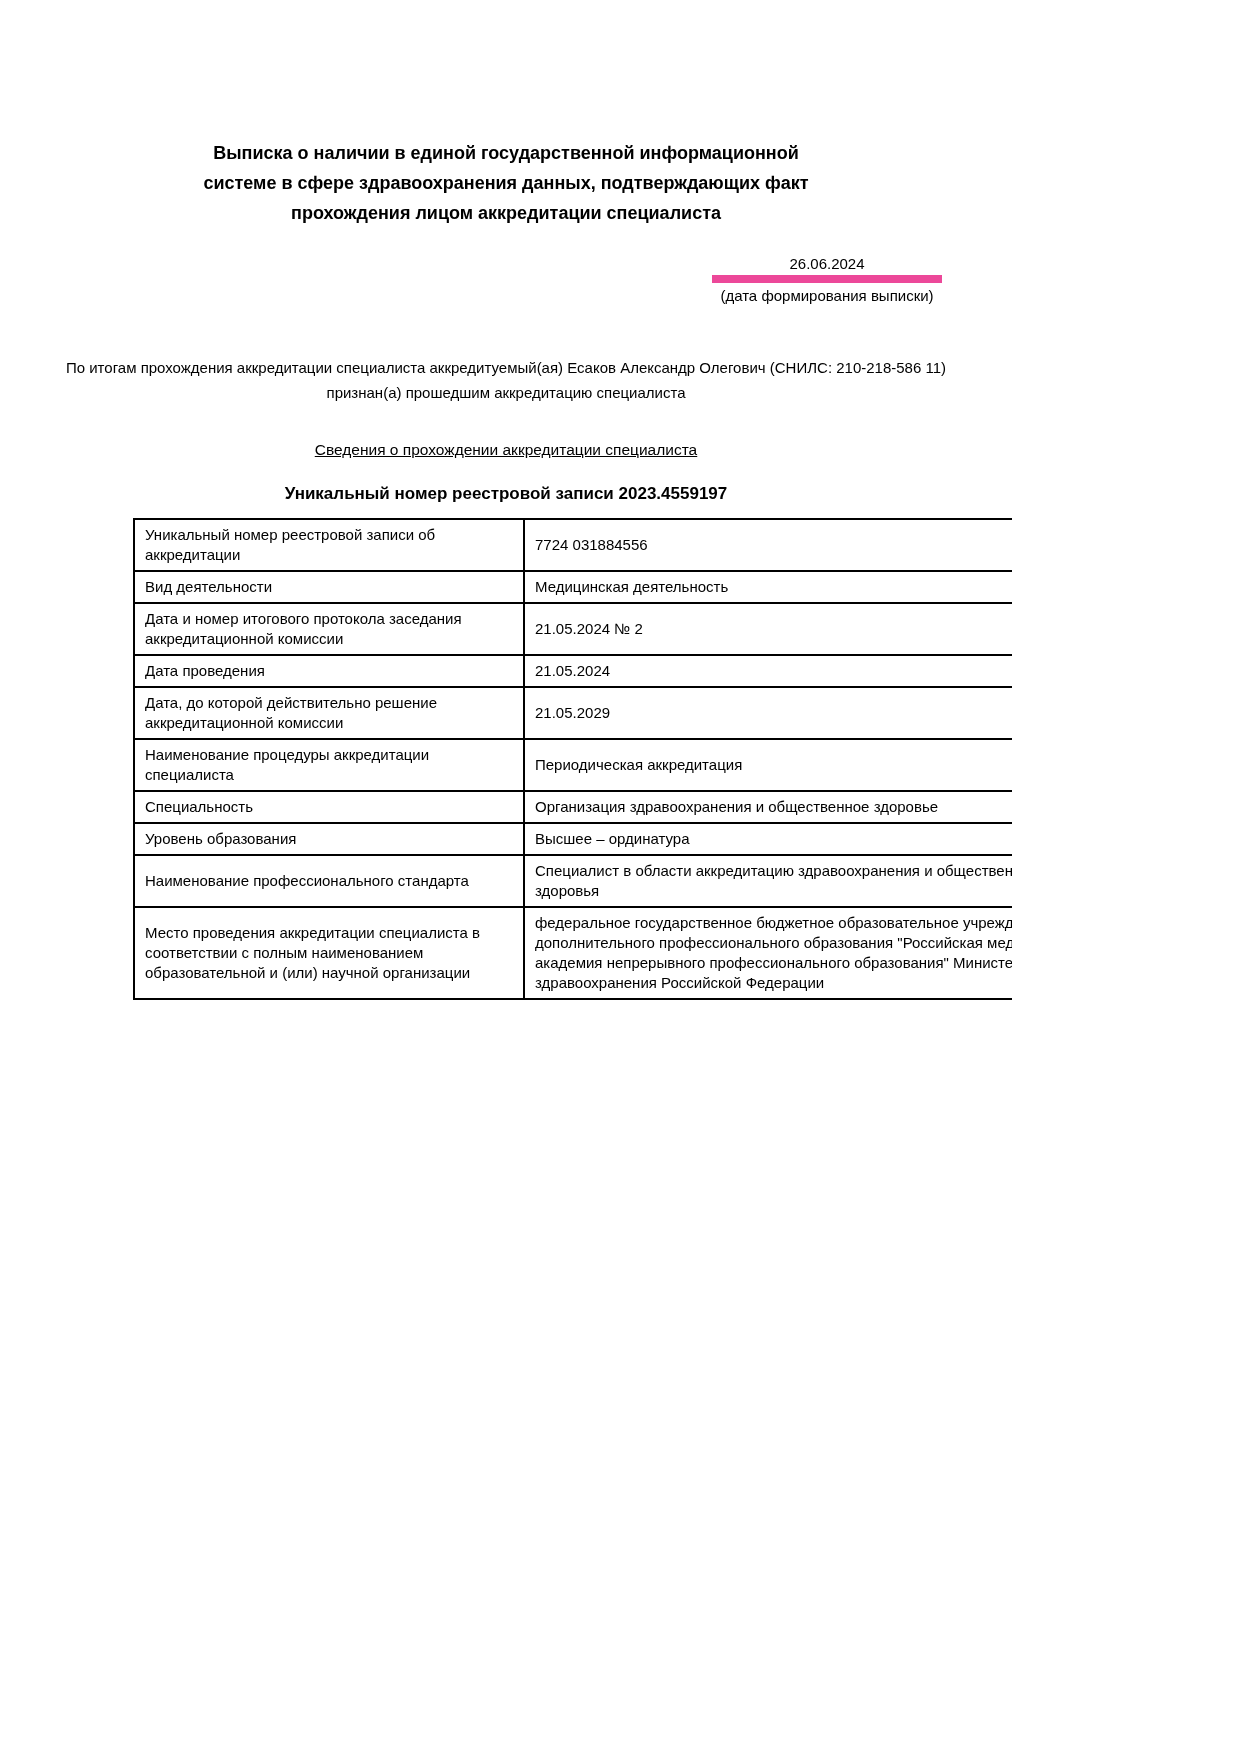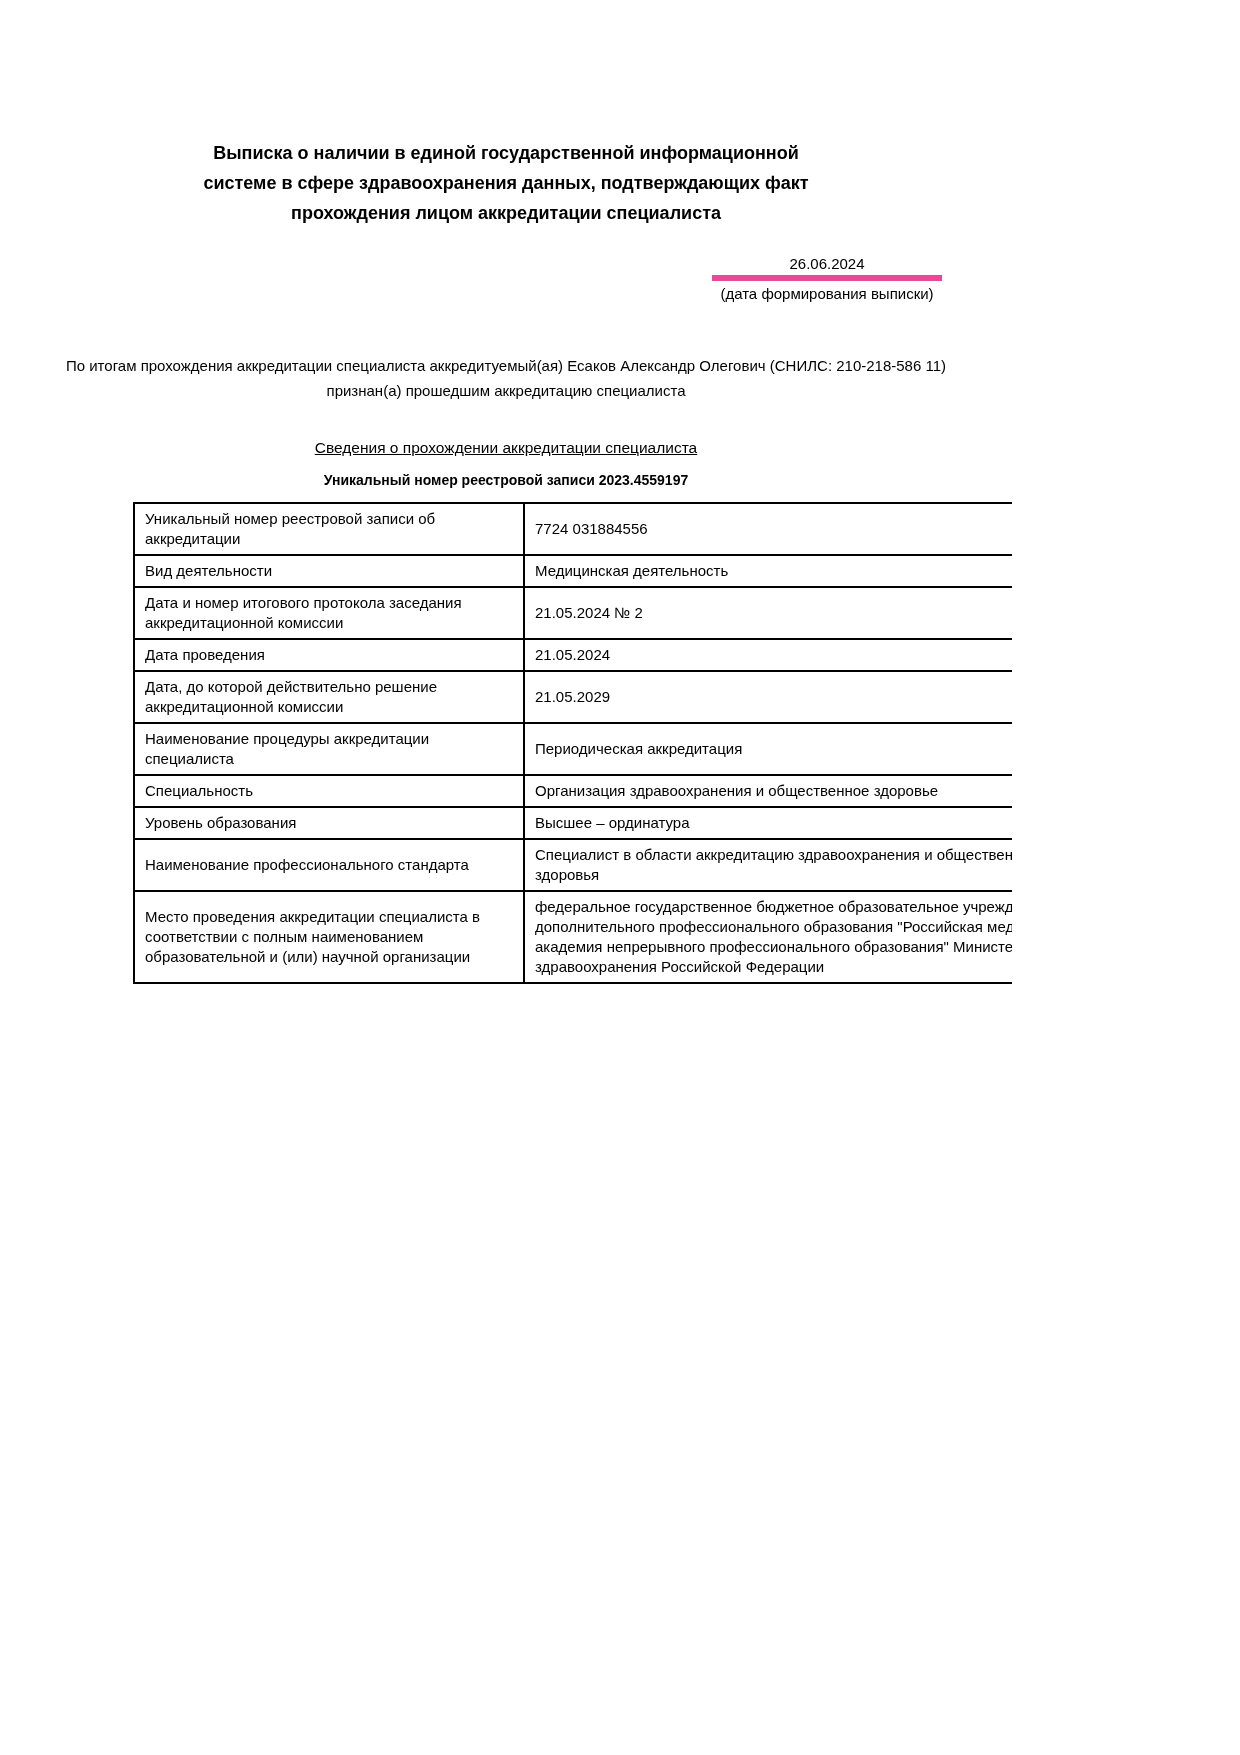--- a/index.html
+++ b/index.html
@@ -22,43 +22,43 @@
   }
   .date-block {
     width: 230px;
     margin-left: 712px;
     margin-top: 26px;
     text-align: center;
     font-size: 15px;
     line-height: 19px;
   }
   .date-value {
-    border-bottom: 6px solid #ec4899;
+    border-bottom: 8px solid #ec4899;
     padding-bottom: 2px;
   }
   .date-caption {
     padding-top: 3px;
     font-size: 15px;
   }
   .statement {
     margin-top: 50px;
     text-align: center;
     font-size: 15px;
     line-height: 25px;
   }
   .section-heading {
     margin-top: 36px;
     text-align: center;
     font-size: 15.5px;
     text-decoration: underline;
   }
   .registry-heading {
-    margin-top: 15px;
+    margin-top: 25px;
     text-align: center;
-    font-size: 14px;
+    font-size: 17px;
     font-weight: bold;
   }
   table.acc-table {
     margin: 14px 0 0 133px;
     width: 980px;
     border-collapse: collapse;
     table-layout: fixed;
     font-size: 15px;
   }
   table.acc-table td {

